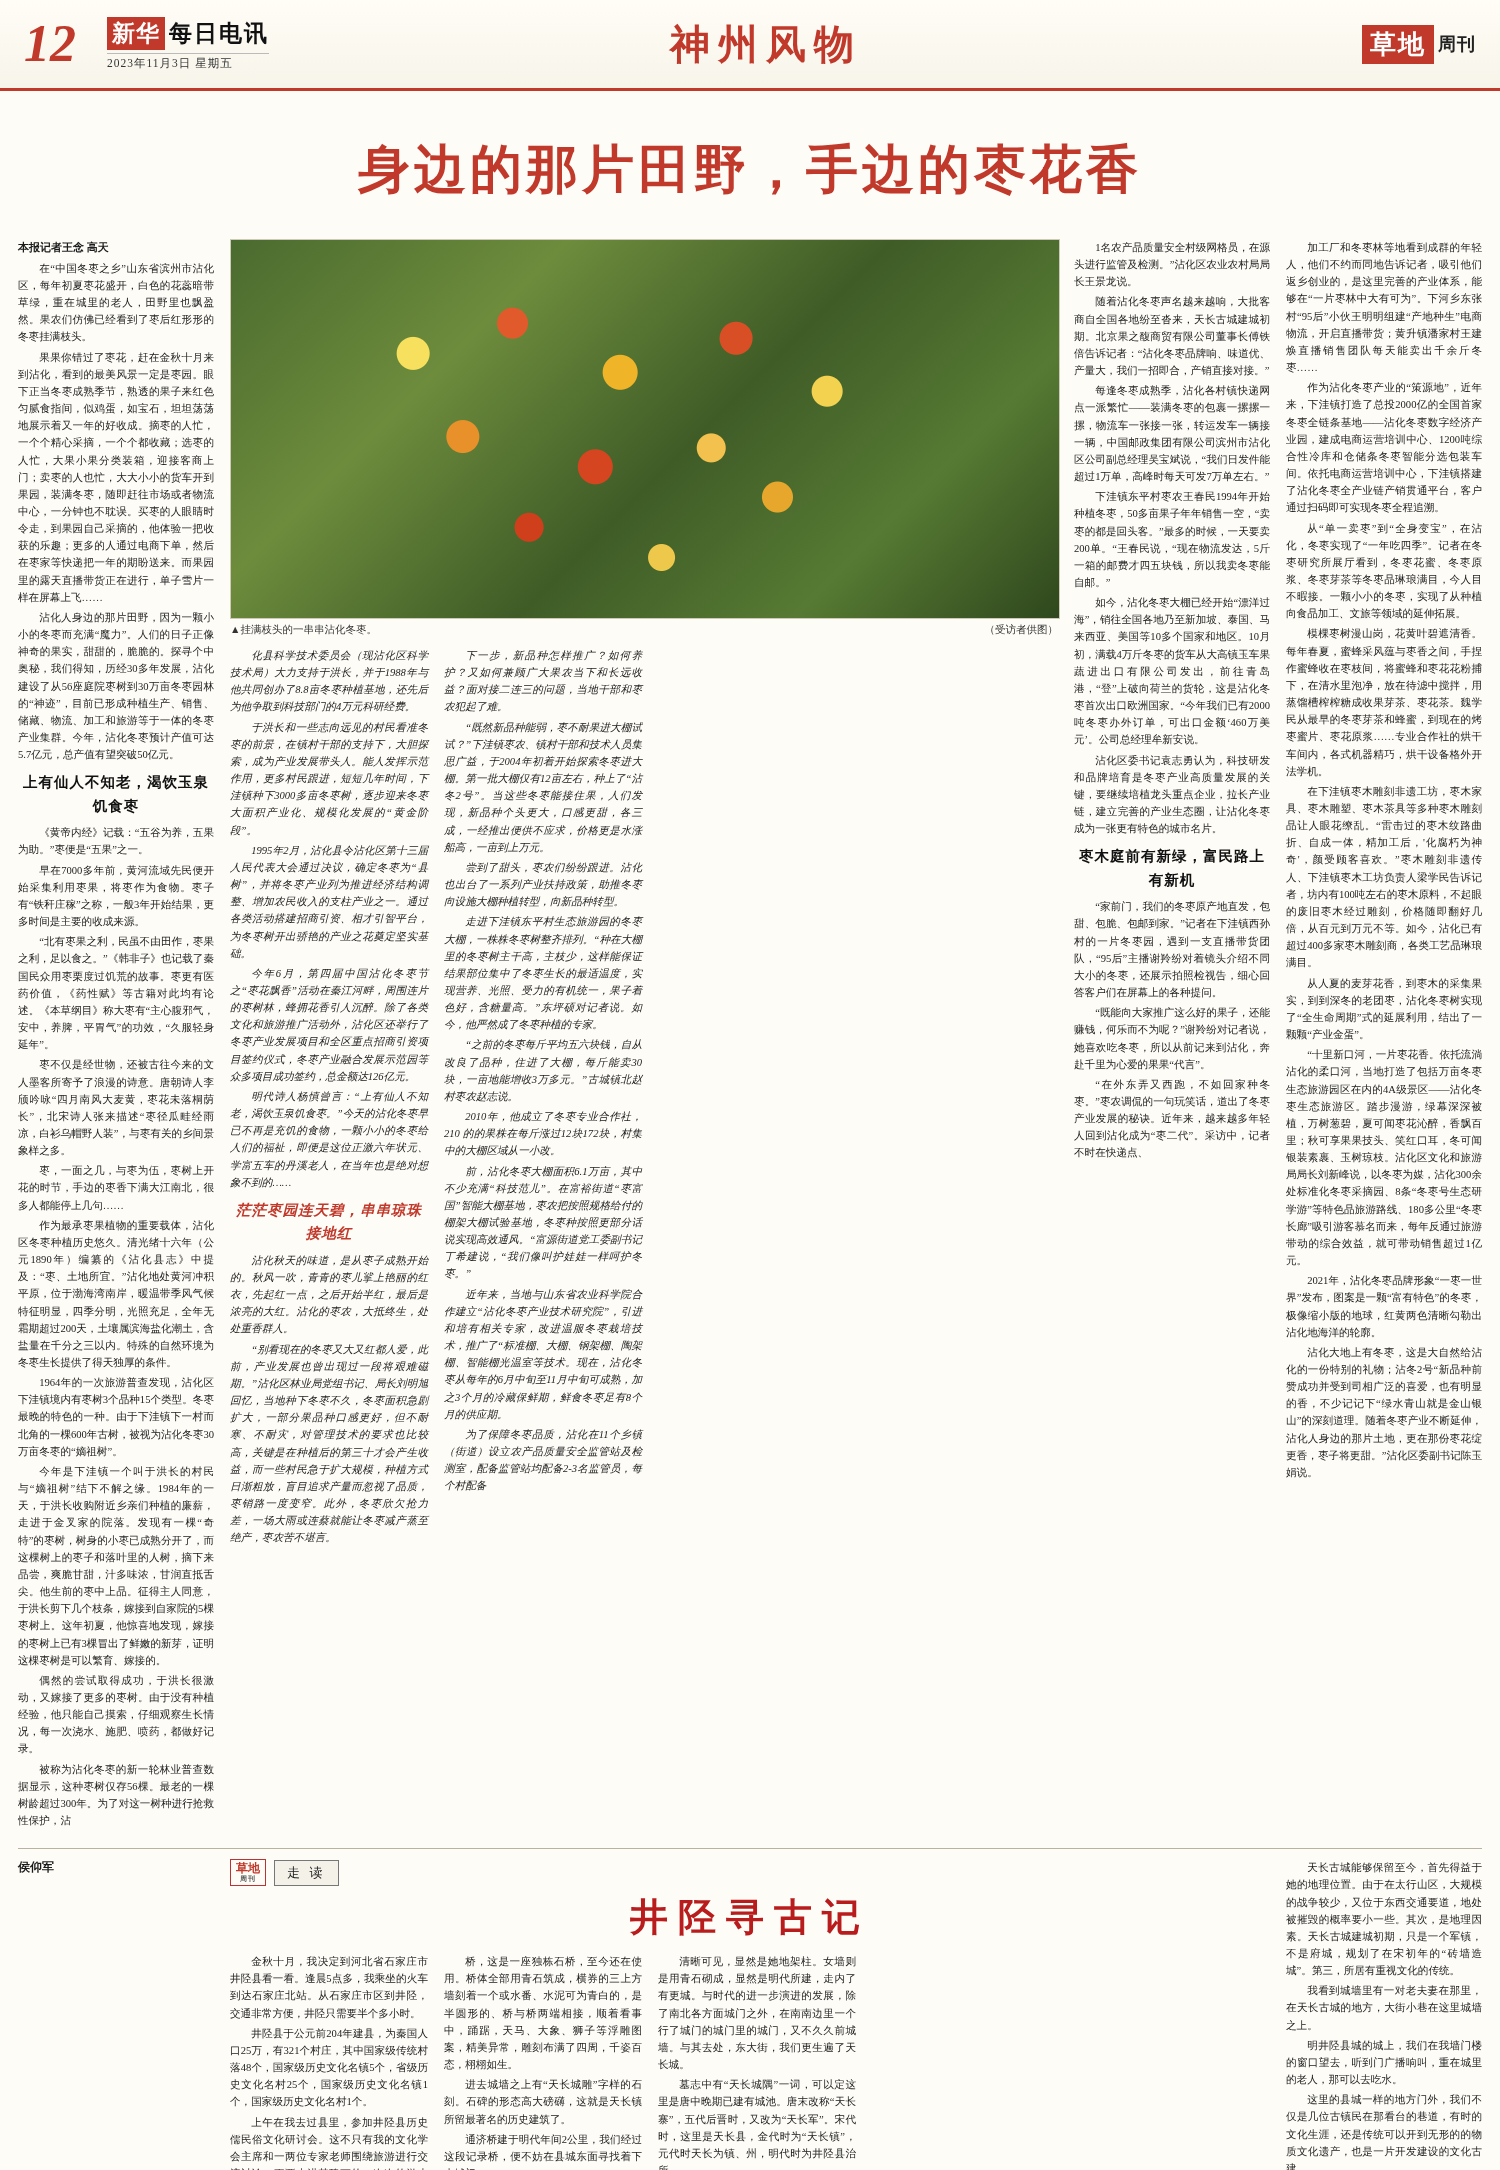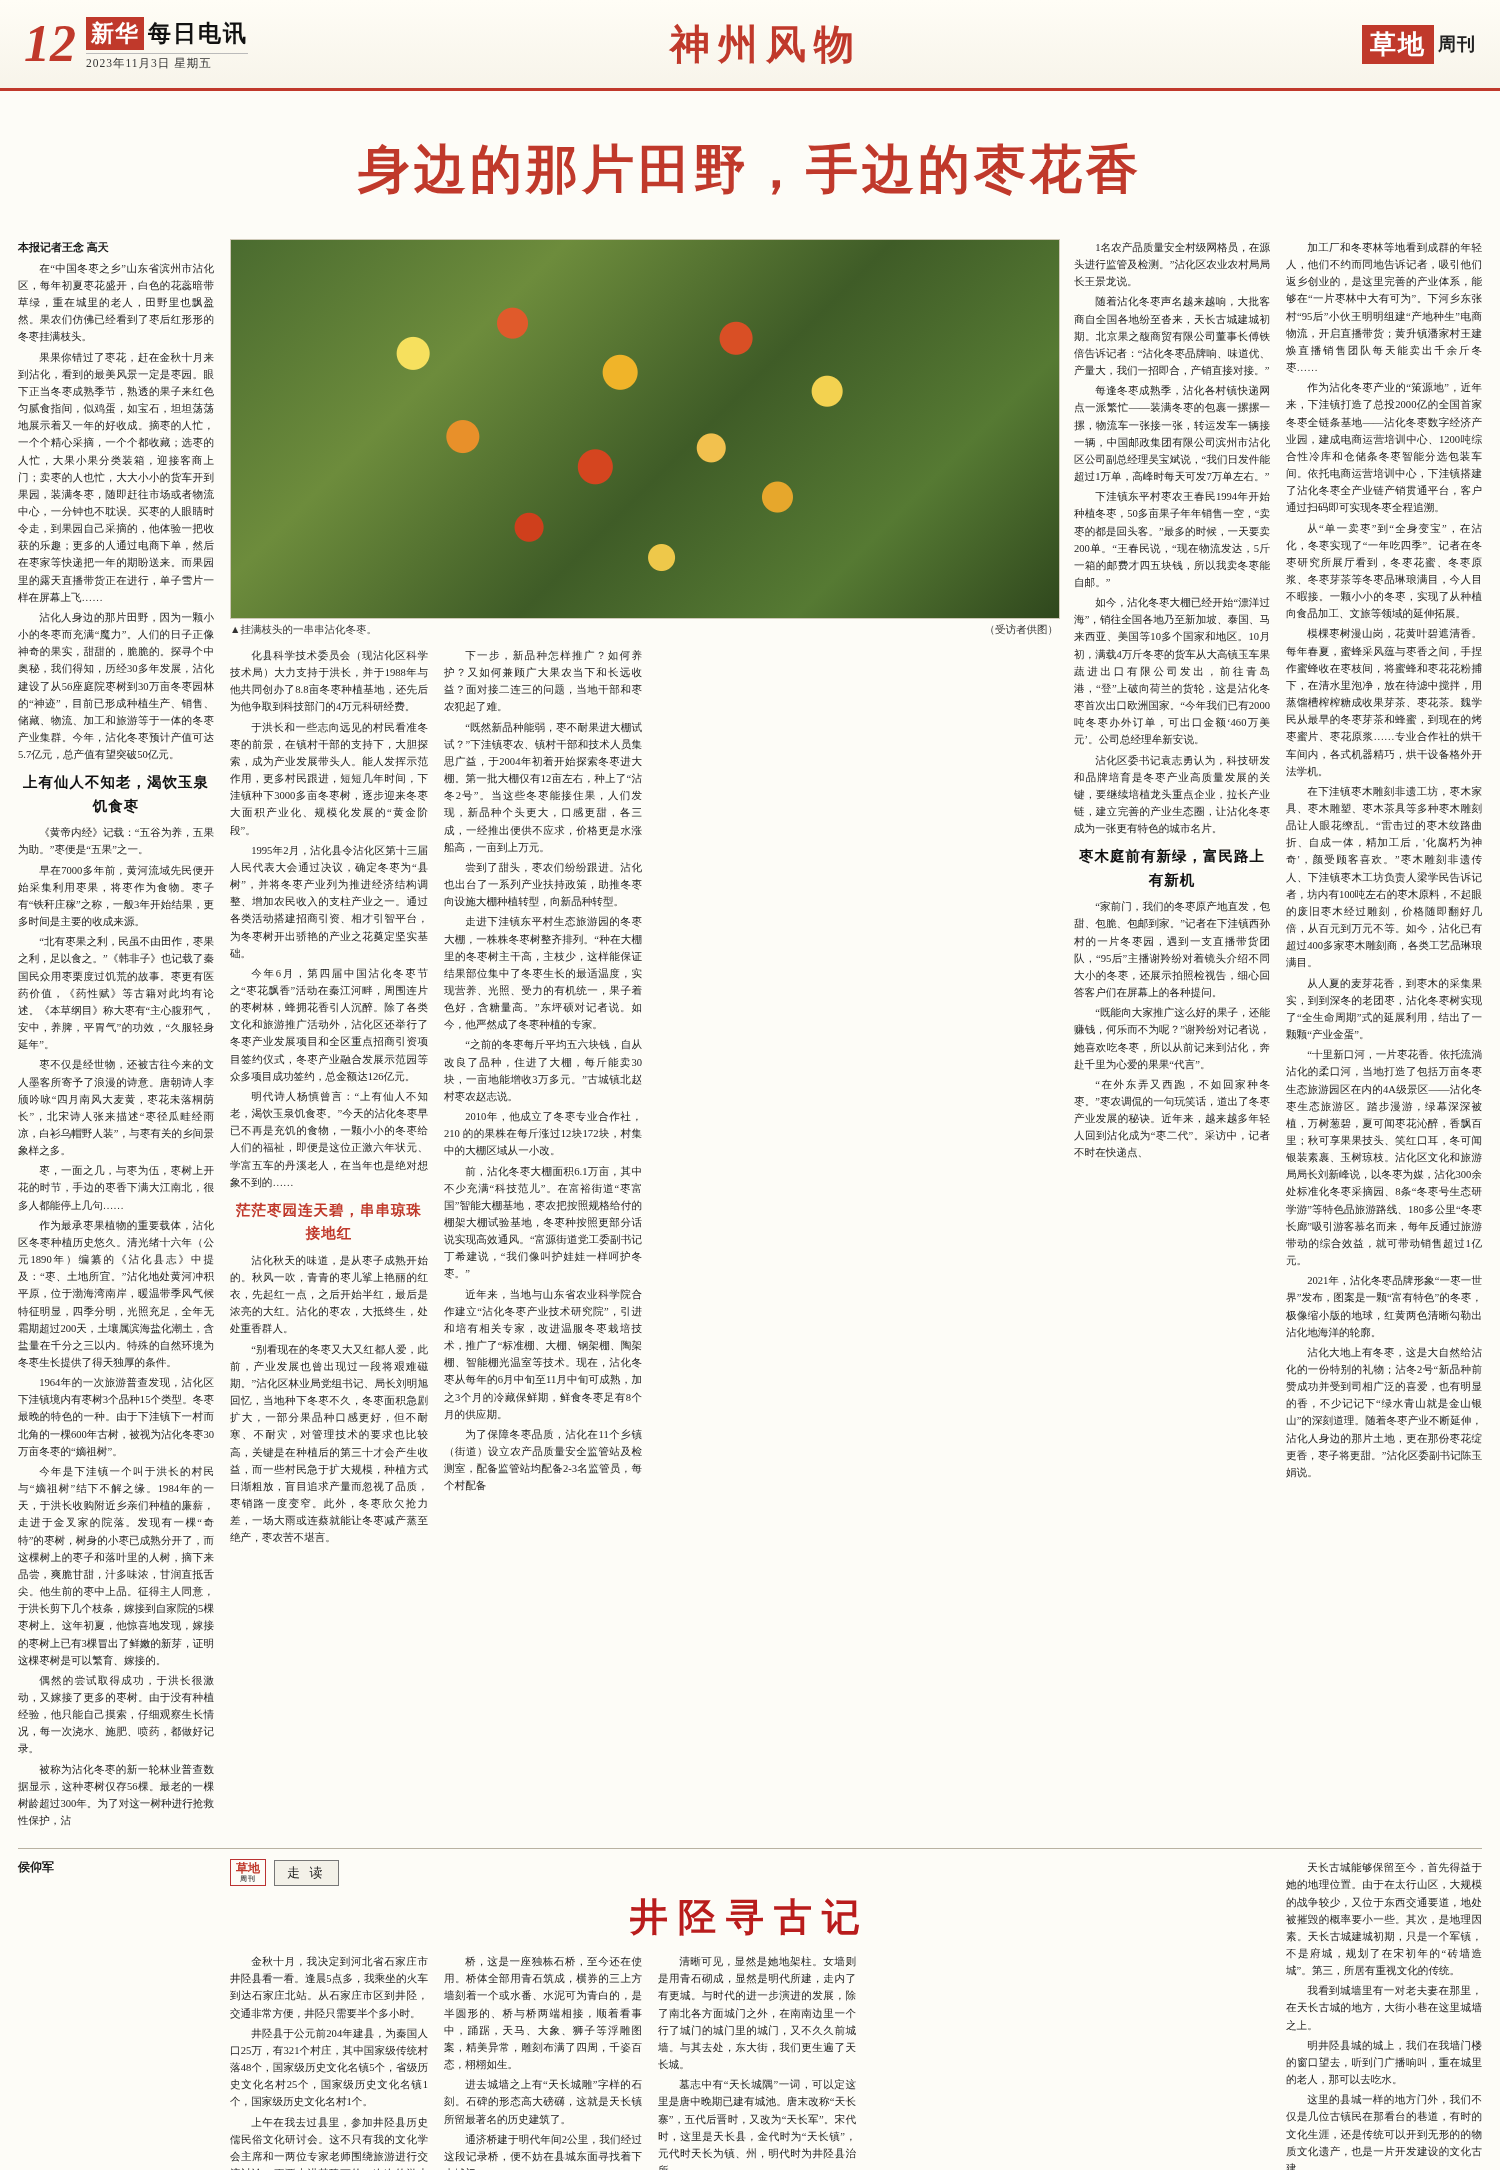--- a/index.html
+++ b/index.html
@@ -19,21 +19,21 @@
     padding:0 24px;
     position:relative;
     background:linear-gradient(180deg,#fffdf6,#f7f4ea);
   }
   .page-num{
     font-family:"Liberation Serif",serif;
     font-size:52px;font-weight:bold;color:#c0392b;
     line-height:1;margin-right:10px;
     font-style:italic;
   }
-  .paper-brand{display:flex;flex-direction:column;align-items:flex-start;}
+  .paper-brand{display:flex;flex-direction:column;align-items:flex-start;margin-left:21px;}
   .paper-title{
     display:flex;align-items:center;gap:4px;
   }
   .paper-title .red-block{
     background:#c0392b;color:#fff;font-size:23px;font-weight:bold;
     padding:1px 5px;letter-spacing:1px;
     font-family:"Liberation Sans",sans-serif;
   }
   .paper-title .blk{
     font-size:23px;font-weight:bold;letter-spacing:2px;color:#111;
@@ -104,21 +104,21 @@
       radial-gradient(circle at 66% 68%, #e6a72c 0 15px, transparent 16px),
       radial-gradient(circle at 36% 76%, #cf3f1c 0 14px, transparent 15px),
       radial-gradient(circle at 52% 84%, #eec84a 0 13px, transparent 14px),
       linear-gradient(135deg,#4a6b2f 0%,#6d8c3c 28%,#3f5c27 55%,#567a33 78%,#2f471d 100%);
     background-color:#4e6e30;
     border:1px solid #cfc9b8;
   }
   .photo-cap{
     font-size:10.5px;color:#333;margin-top:4px;display:flex;justify-content:space-between;
   }
-  .sub-cols{display:flex;gap:16px;margin-top:10px;}
+  .sub-cols{display:flex;gap:16px;margin-top:10px;font-style:italic;}
   .sub-cols .col{width:198px;}
   .subhead{
     text-align:center;font-weight:bold;font-size:14.5px;letter-spacing:1px;
     margin:8px 0 6px;color:#111;text-indent:0 !important;
     font-family:"Liberation Sans",sans-serif;
   }
   .subhead-red{color:#c0392b;}
   
   .divider{
     margin:16px 18px 0;border-top:1px solid #b9b2a2;

